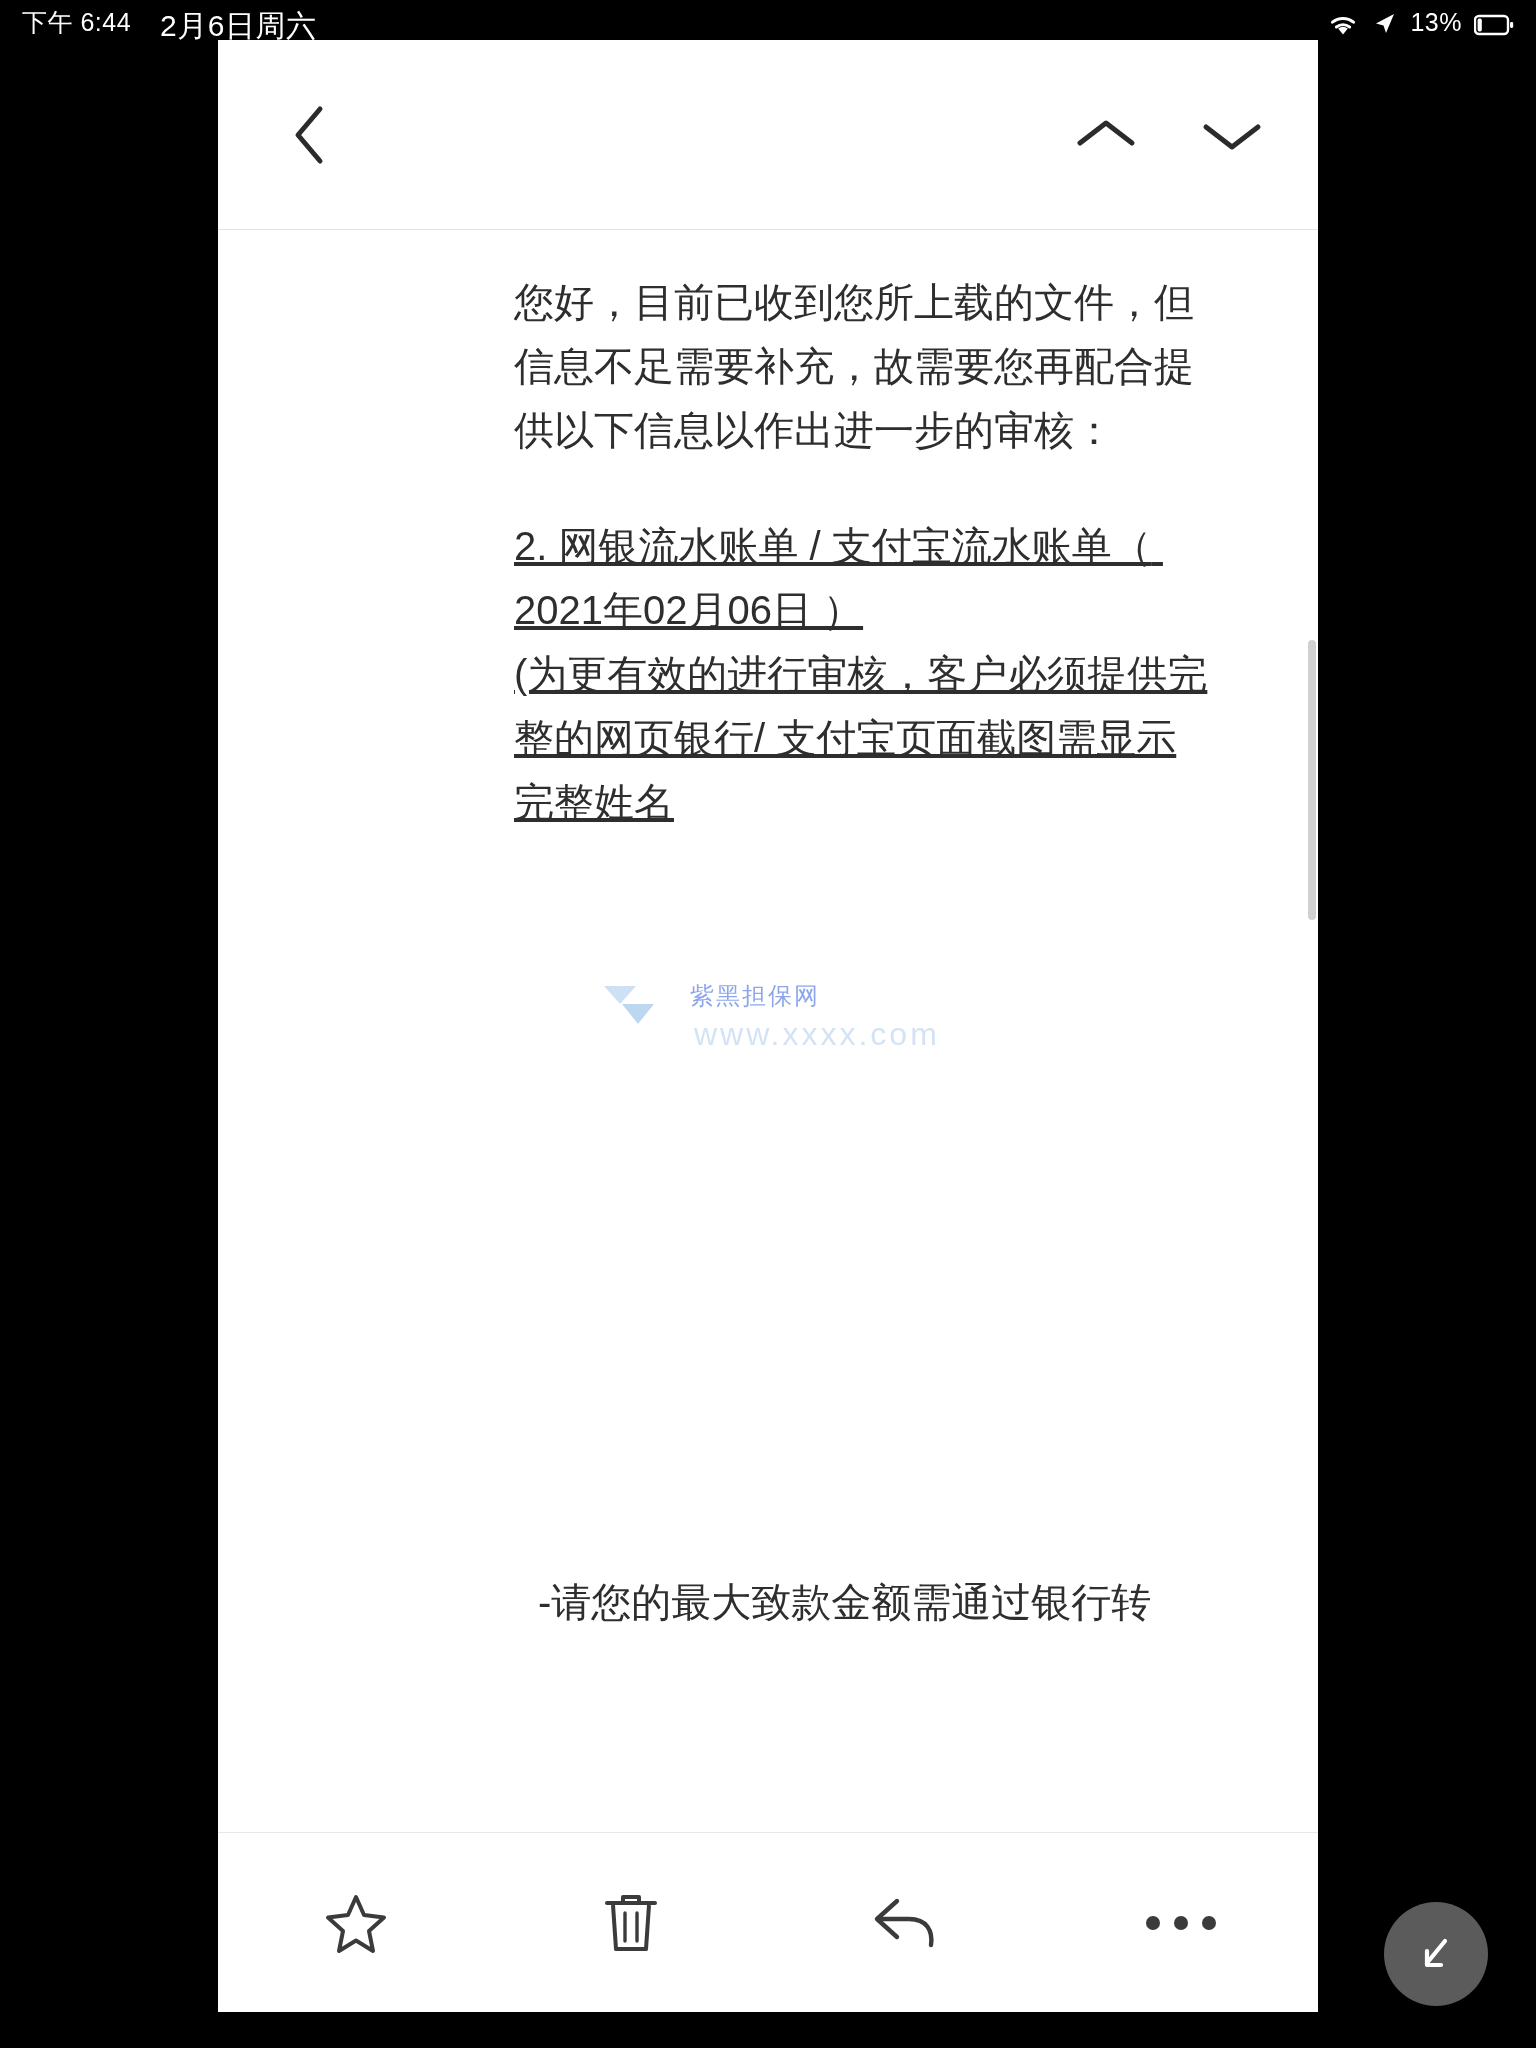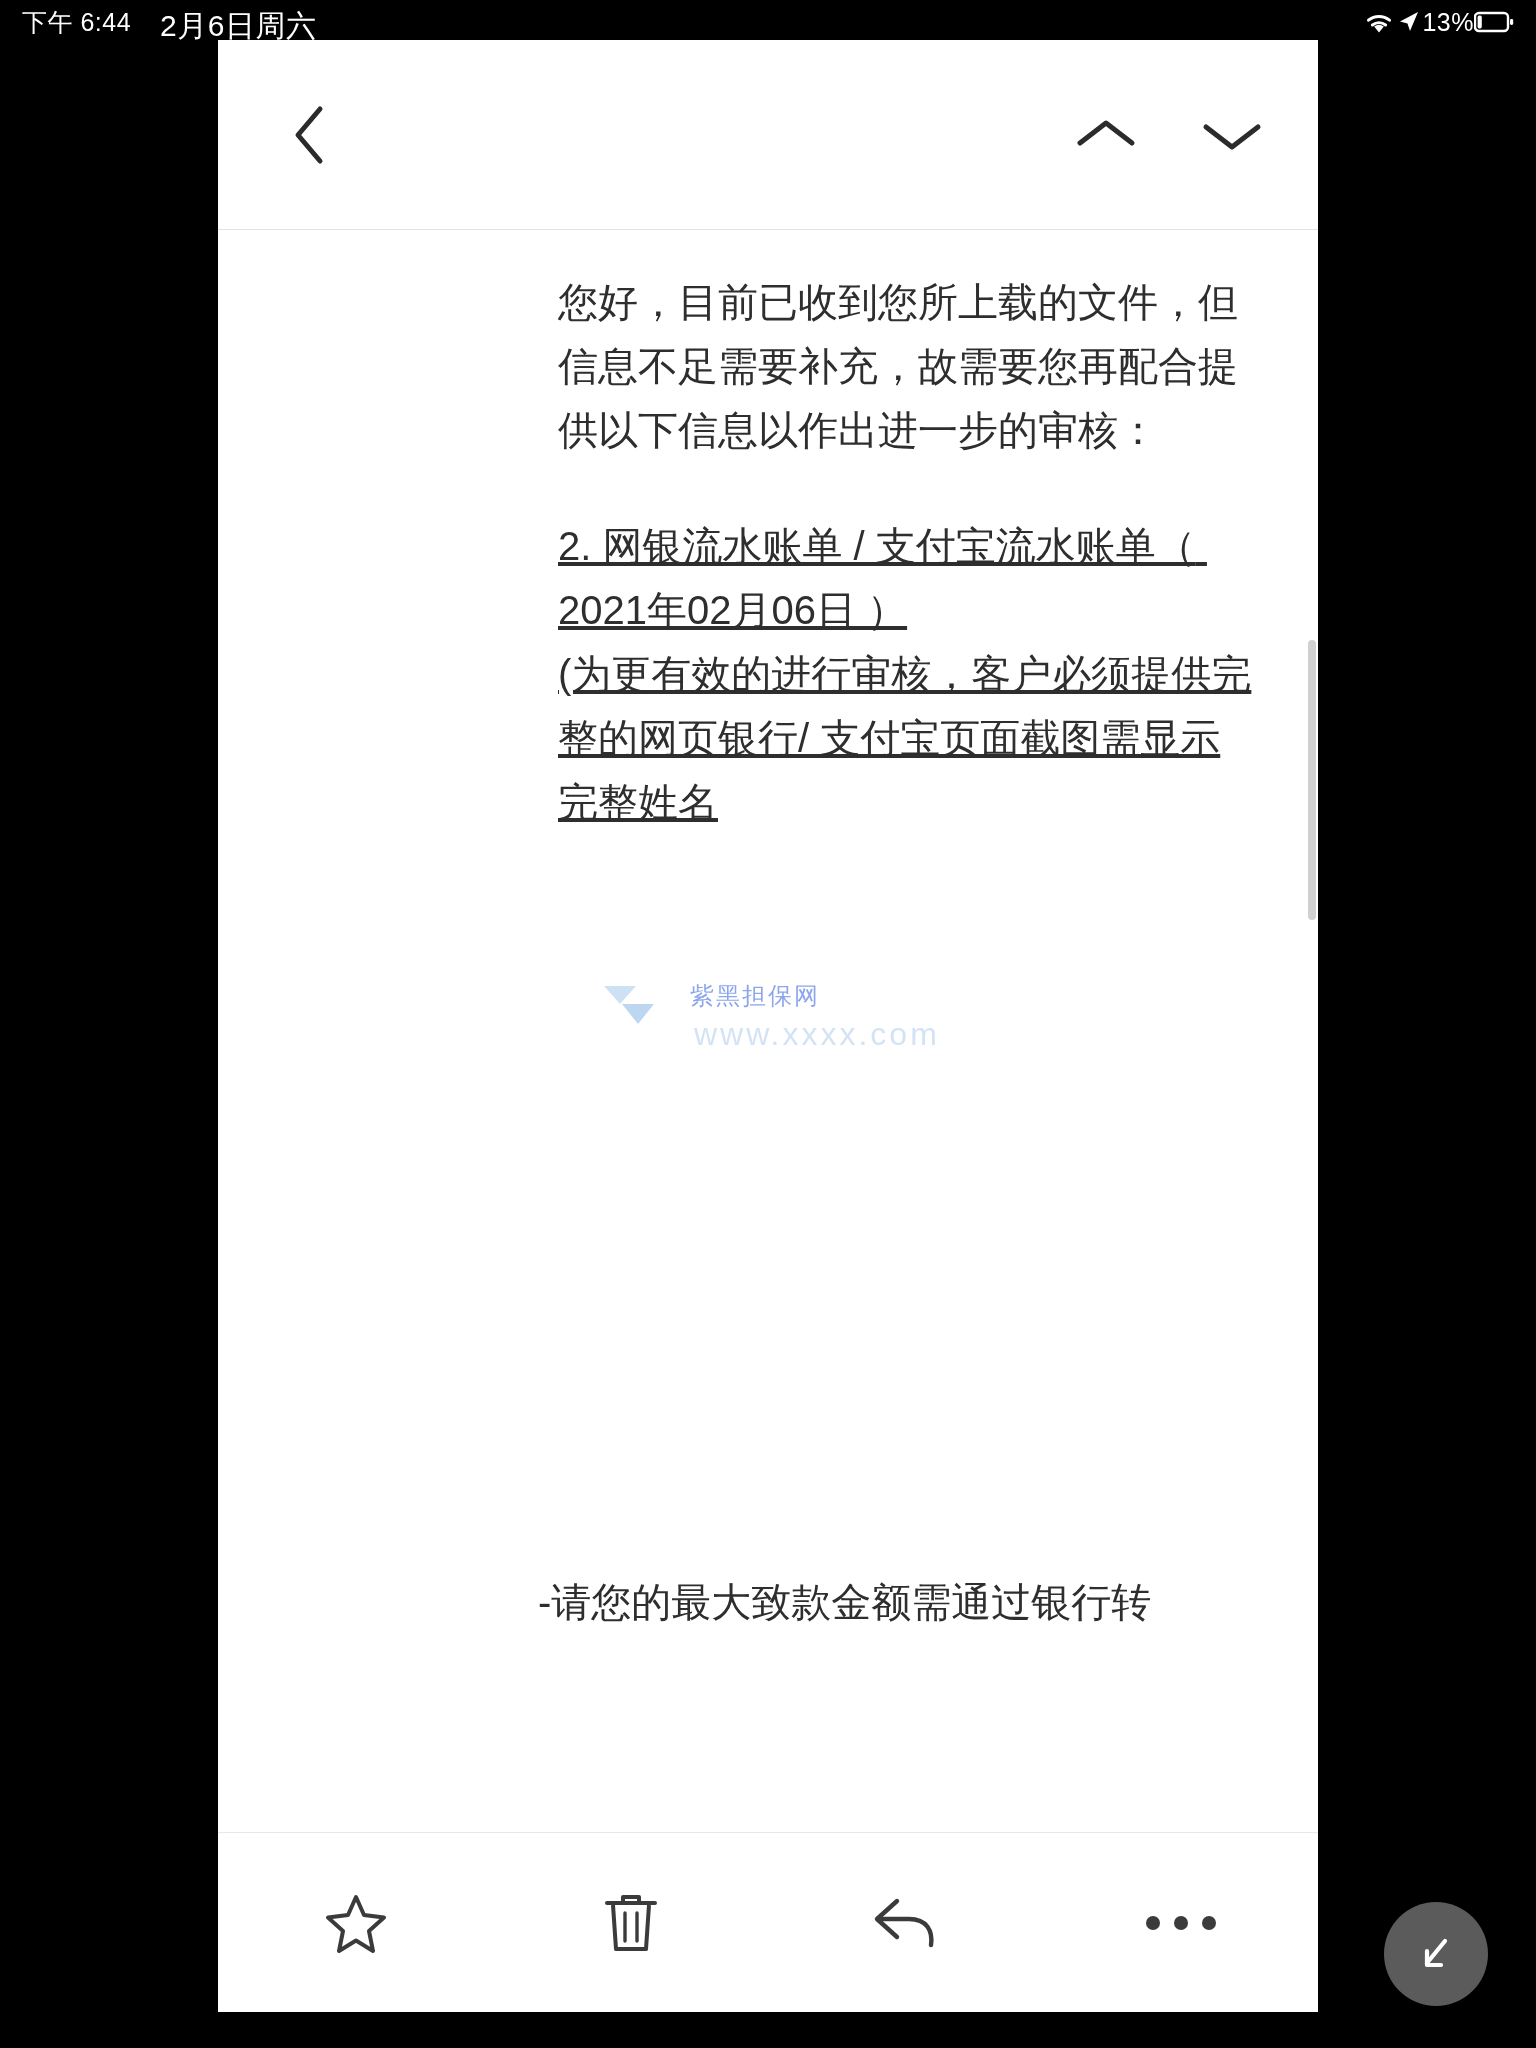--- a/index.html
+++ b/index.html
@@ -27,21 +27,22 @@
     display: flex;
     align-items: center;
     padding: 0 22px;
     font-size: 25px;
     letter-spacing: 0.5px;
   }
   .statusbar .sb-left { display: flex; align-items: center; gap: 29px; }
   .statusbar .sb-right {
     margin-left: auto;
     display: flex;
-    align-items: center;
+    align-items: flex-end;
+    gap: 12px;
   }
   .sb-time { font-size: 25px; }
   .sb-date { font-size: 30px; margin-top: 8px; }
   .sb-battery-text { font-size: 25px; }
   .ico { display: inline-block; line-height: 1; }
   .wifi-ico svg, .loc-ico svg, .bat-ico svg { display: block; }
 
   
   .window {
     position: absolute;
@@ -68,21 +69,21 @@
     display: flex; align-items: center; justify-content: center;
     color: #2b2b2b;
   }
   .nav-btn.chev-up { margin-right: 42px; }
   .nav-btn svg { display: block; }
 
   
   .body-area {
     position: relative;
     height: 1600px;
-    padding: 40px 60px 0 80px;
+    padding: 40px 60px 0 36px;
     overflow: hidden;
   }
   .msg {
     color: #2e2e2e;
     font-size: 40px;
     line-height: 64px;
     white-space: pre-wrap;
     word-break: break-word;
     margin-left: 260px;
     width: 700px;

